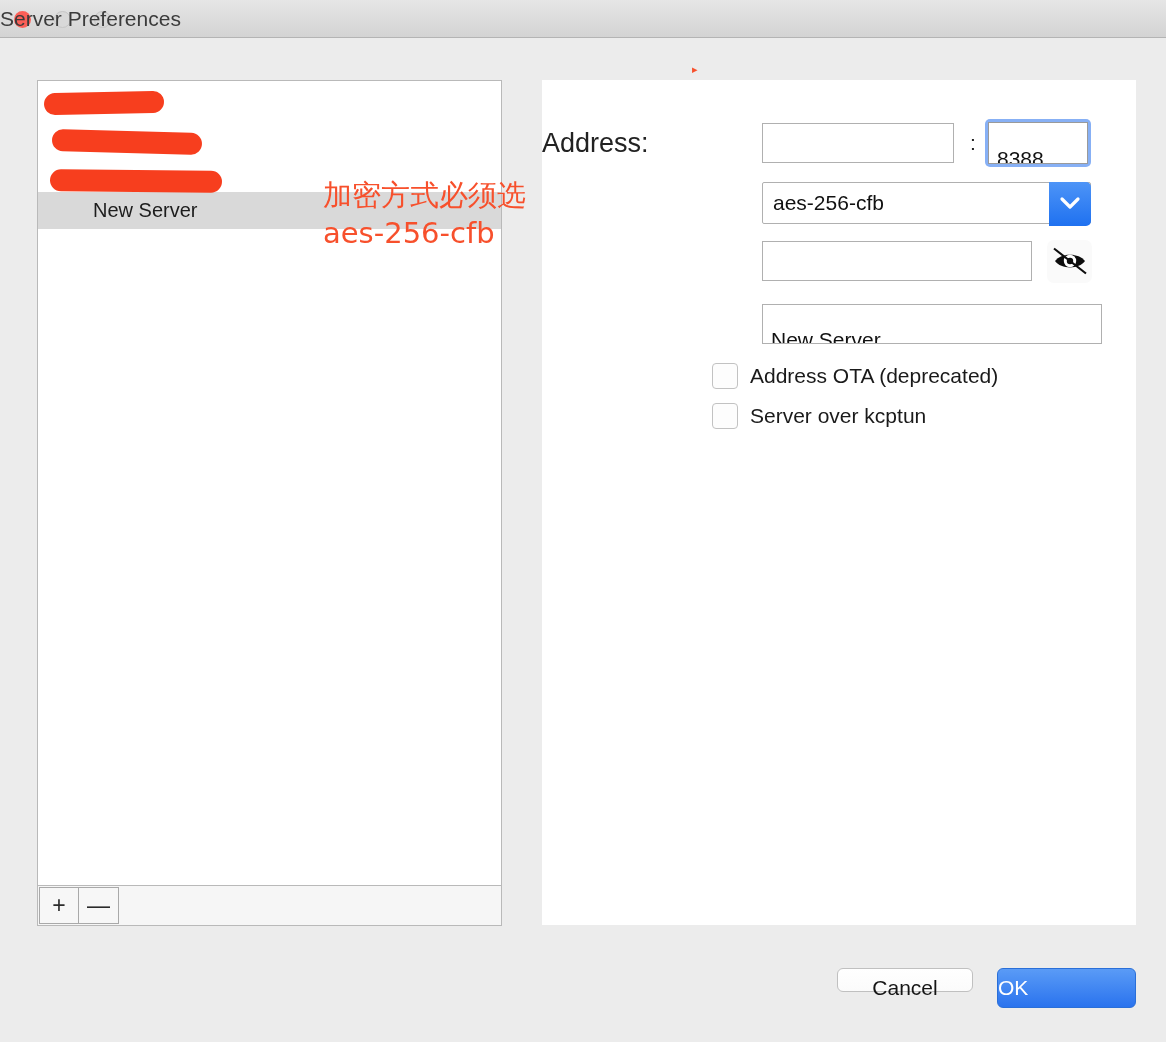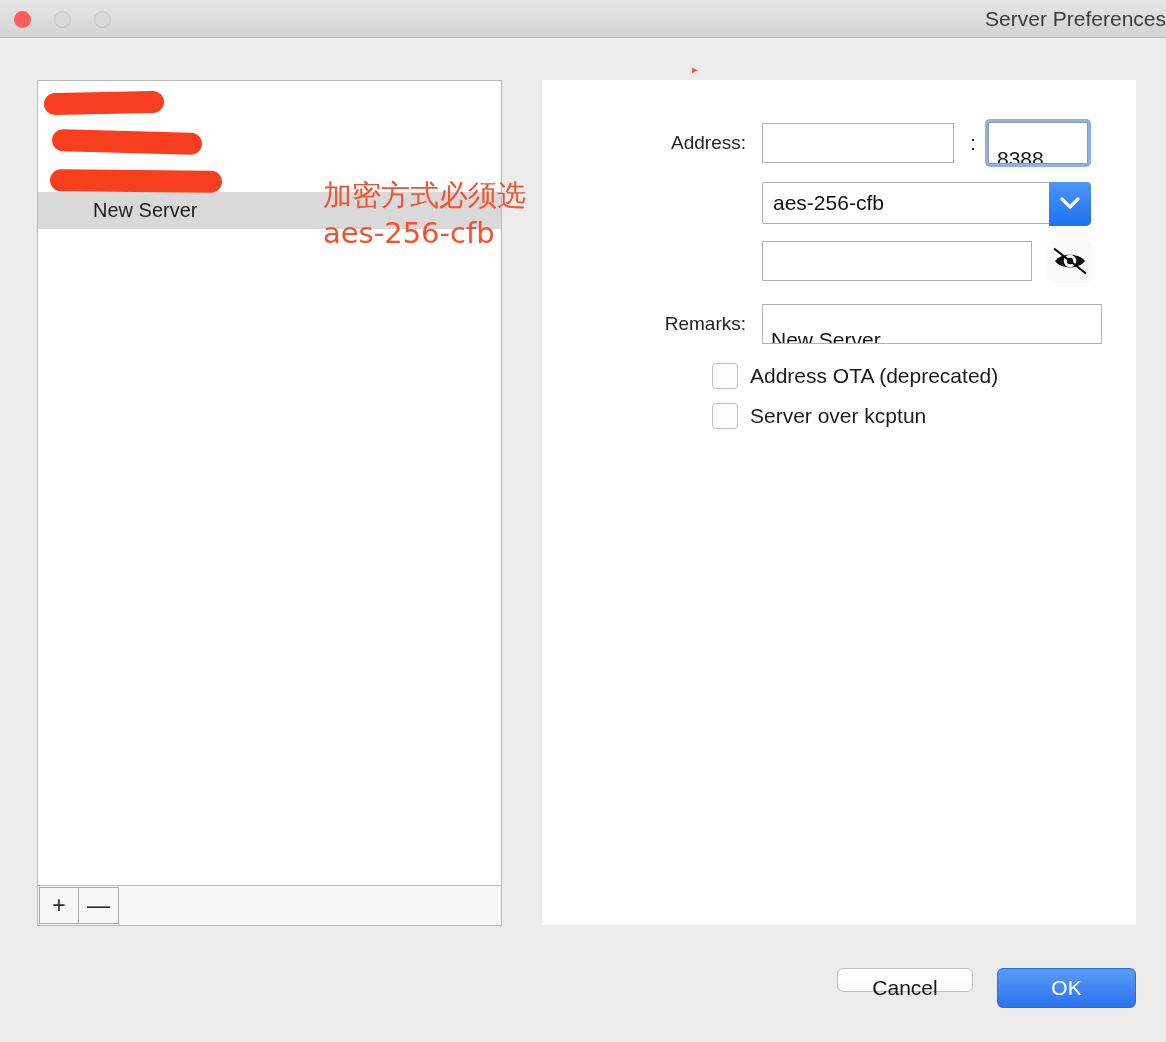--- a/index.html
+++ b/index.html
@@ -24,21 +24,21 @@
     height: 38px;
     background: linear-gradient(to bottom, #e6e6e6 0%, #d3d3d3 100%);
     border-bottom: 1px solid #b4b4b4;
     box-sizing: border-box;
   }
   #window-title {
     position: absolute;
     left: 0; top: 0;
     width: 1166px;
     line-height: 38px;
-    text-align: right;
+    text-align: left;
     font-size: 21px;
     color: #3b3b3b;
     font-family: "Liberation Sans", sans-serif;
   }
   .traffic {
     position: absolute;
     top: 11px;
     width: 17px;
     height: 17px;
     border-radius: 50%;
@@ -107,22 +107,22 @@
   .field-row {
     position: absolute;
     left: 0;
     width: 594px;
     height: 40px;
   }
   .field-label {
     position: absolute;
     left: 0;
     width: 204px;
-    text-align: right;
-    font-size: 19px;
+    text-align: left;
+    font-size: 27px;
     color: #222222;
     line-height: 40px;
   }
   .text-input {
     position: absolute;
     background: #ffffff;
     border: 1px solid #b0b0b0;
     box-sizing: border-box;
     font-size: 21px;
     color: #111111;
@@ -251,21 +251,21 @@
     position: absolute;
     left: 997px; top: 968px;
     width: 139px; height: 40px;
     background: linear-gradient(to bottom, #5a9bf6 0%, #2a73ee 100%);
     border: 1px solid #2a6fd8;
     border-radius: 6px;
     box-sizing: border-box;
     font-size: 21px;
     color: #ffffff;
     line-height: 38px;
-    text-align: center;
+    text-align: left;
     font-family: "Liberation Sans", sans-serif;
   }
 
   
   #annotation-layer {
     position: absolute;
     left: 0; top: 0;
     width: 1166px; height: 1042px;
     pointer-events: none;
   }
@@ -356,21 +356,20 @@
           <path d="M4 15 C10 6.5, 28 6.5, 34 15 C28 23.5, 10 23.5, 4 15 Z" fill="#0d0d0d"></path>
           <circle cx="19" cy="15" r="6.2" fill="#ffffff"></circle>
           <circle cx="19" cy="15" r="3.2" fill="#0d0d0d"></circle>
           <line x1="3" y1="2.5" x2="35" y2="27.5" stroke="#0d0d0d" stroke-width="2.1"></line>
         </svg>
       </span>
     </div>
   </div>
 
   <div class="field-row" id="row-remarks">
-    <div class="field-label">Remarks:</div>
     <div class="text-input" id="remarks-input">New Server</div>
   </div>
 
   <div class="checkbox-row" id="row-ota">
     <div class="checkbox"></div>
     <div class="checkbox-label">Address OTA (deprecated)</div>
   </div>
   <div class="checkbox-row" id="row-kcptun">
     <div class="checkbox"></div>
     <div class="checkbox-label">Server over kcptun</div>

